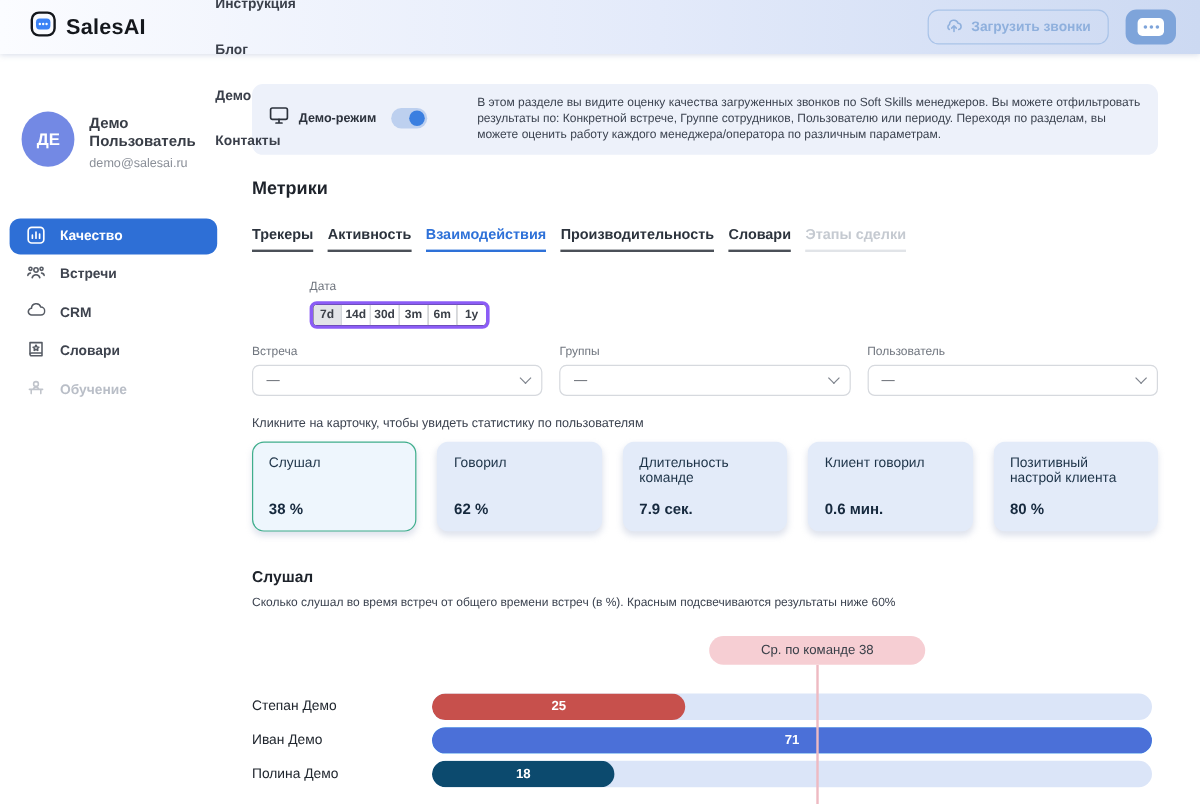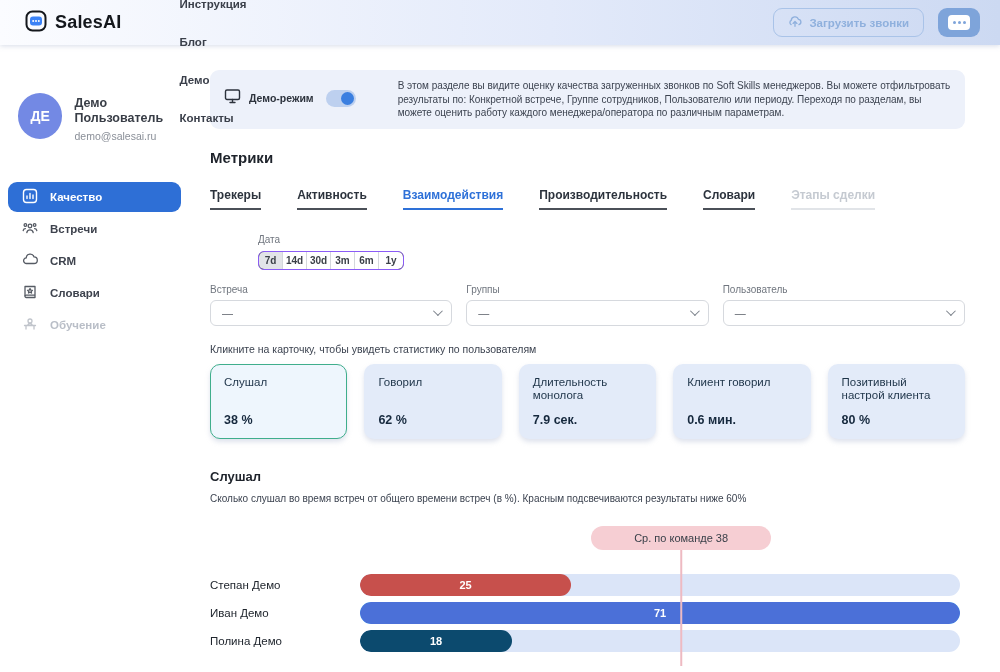--- a/index.html
+++ b/index.html
@@ -49,29 +49,29 @@
   .banner-left { display:flex; align-items:center; gap:8px; flex:none; margin-top:9px; }
   .banner-label { font-size:10.5px; font-weight:700; color:#2c323c; }
   .toggle { width:30px; height:17px; border-radius:9px; background:#bdd0ef; position:relative;
     cursor:pointer; flex:none; margin-left:4px; }
   .toggle .knob { position:absolute; top:2px; right:2px; width:13px; height:13px;
     border-radius:50%; background:#3b7fe0; }
   .banner-text { font-size:10px; line-height:13.5px; color:#3c4350; margin-left:42px; flex:1; }
 
   .section-title { font-size:15px; font-weight:700; color:#1e232b; margin-top:20px; }
 
-  .tabs { display:flex; gap:36px; margin-top:22px; }
+  .tabs { display:flex; gap:12px; margin-top:22px; }
   .tab { font-size:12px; font-weight:700; color:#2c333d; padding-bottom:6px;
     border-bottom:2px solid #4b5058; cursor:pointer; }
   .tab.active { color:#2e71d8; border-bottom-color:#2e71d8; }
   .tab.disabled { color:#c5cad1; border-bottom-color:#e1e4e8; cursor:default; }
 
   .field-label { font-size:10px; color:#70767f; }
   .date-block { margin-top:24px;margin-left:48px; }
-  .date-group { display:inline-flex; margin-top:6px; border:1px solid #8b5cf6;
+  .date-group { display:inline-flex; margin-top:6px; border:3px solid #8b5cf6;
     border-radius:6px; overflow:hidden; background:#000000; }
   .date-btn { padding:3px 0; width:24px; text-align:center; font-size:10px; font-weight:700;
     color:#3b4048; background:#fff; border:none; border-right:1px solid #d4d7dc; cursor:pointer; }
   .date-btn:last-child { border-right:none; }
   .date-btn.active { background:#e2e4e8; }
 
   .filters { display:flex; gap:14px; margin-top:14px; }
   .filter { flex:1; }
   .select { margin-top:5px; height:26px; border:1px solid #d6d9de; border-radius:6px;
     display:flex; align-items:center; padding:0 11px; font-size:11px; color:#555a63;
@@ -273,21 +273,21 @@
     <div class="cards">
         <div class="card selected">
           <div class="card-label">Слушал</div>
           <div class="card-value">38 %</div>
         </div>
         <div class="card">
           <div class="card-label">Говорил</div>
           <div class="card-value">62 %</div>
         </div>
         <div class="card">
-          <div class="card-label">Длительность монолога</div>
+          <div class="card-label">Длительность команде</div>
           <div class="card-value">7.9 сек.</div>
         </div>
         <div class="card">
           <div class="card-label">Клиент говорил</div>
           <div class="card-value">0.6 мин.</div>
         </div>
         <div class="card">
           <div class="card-label">Позитивный настрой клиента</div>
           <div class="card-value">80 %</div>
         </div>

